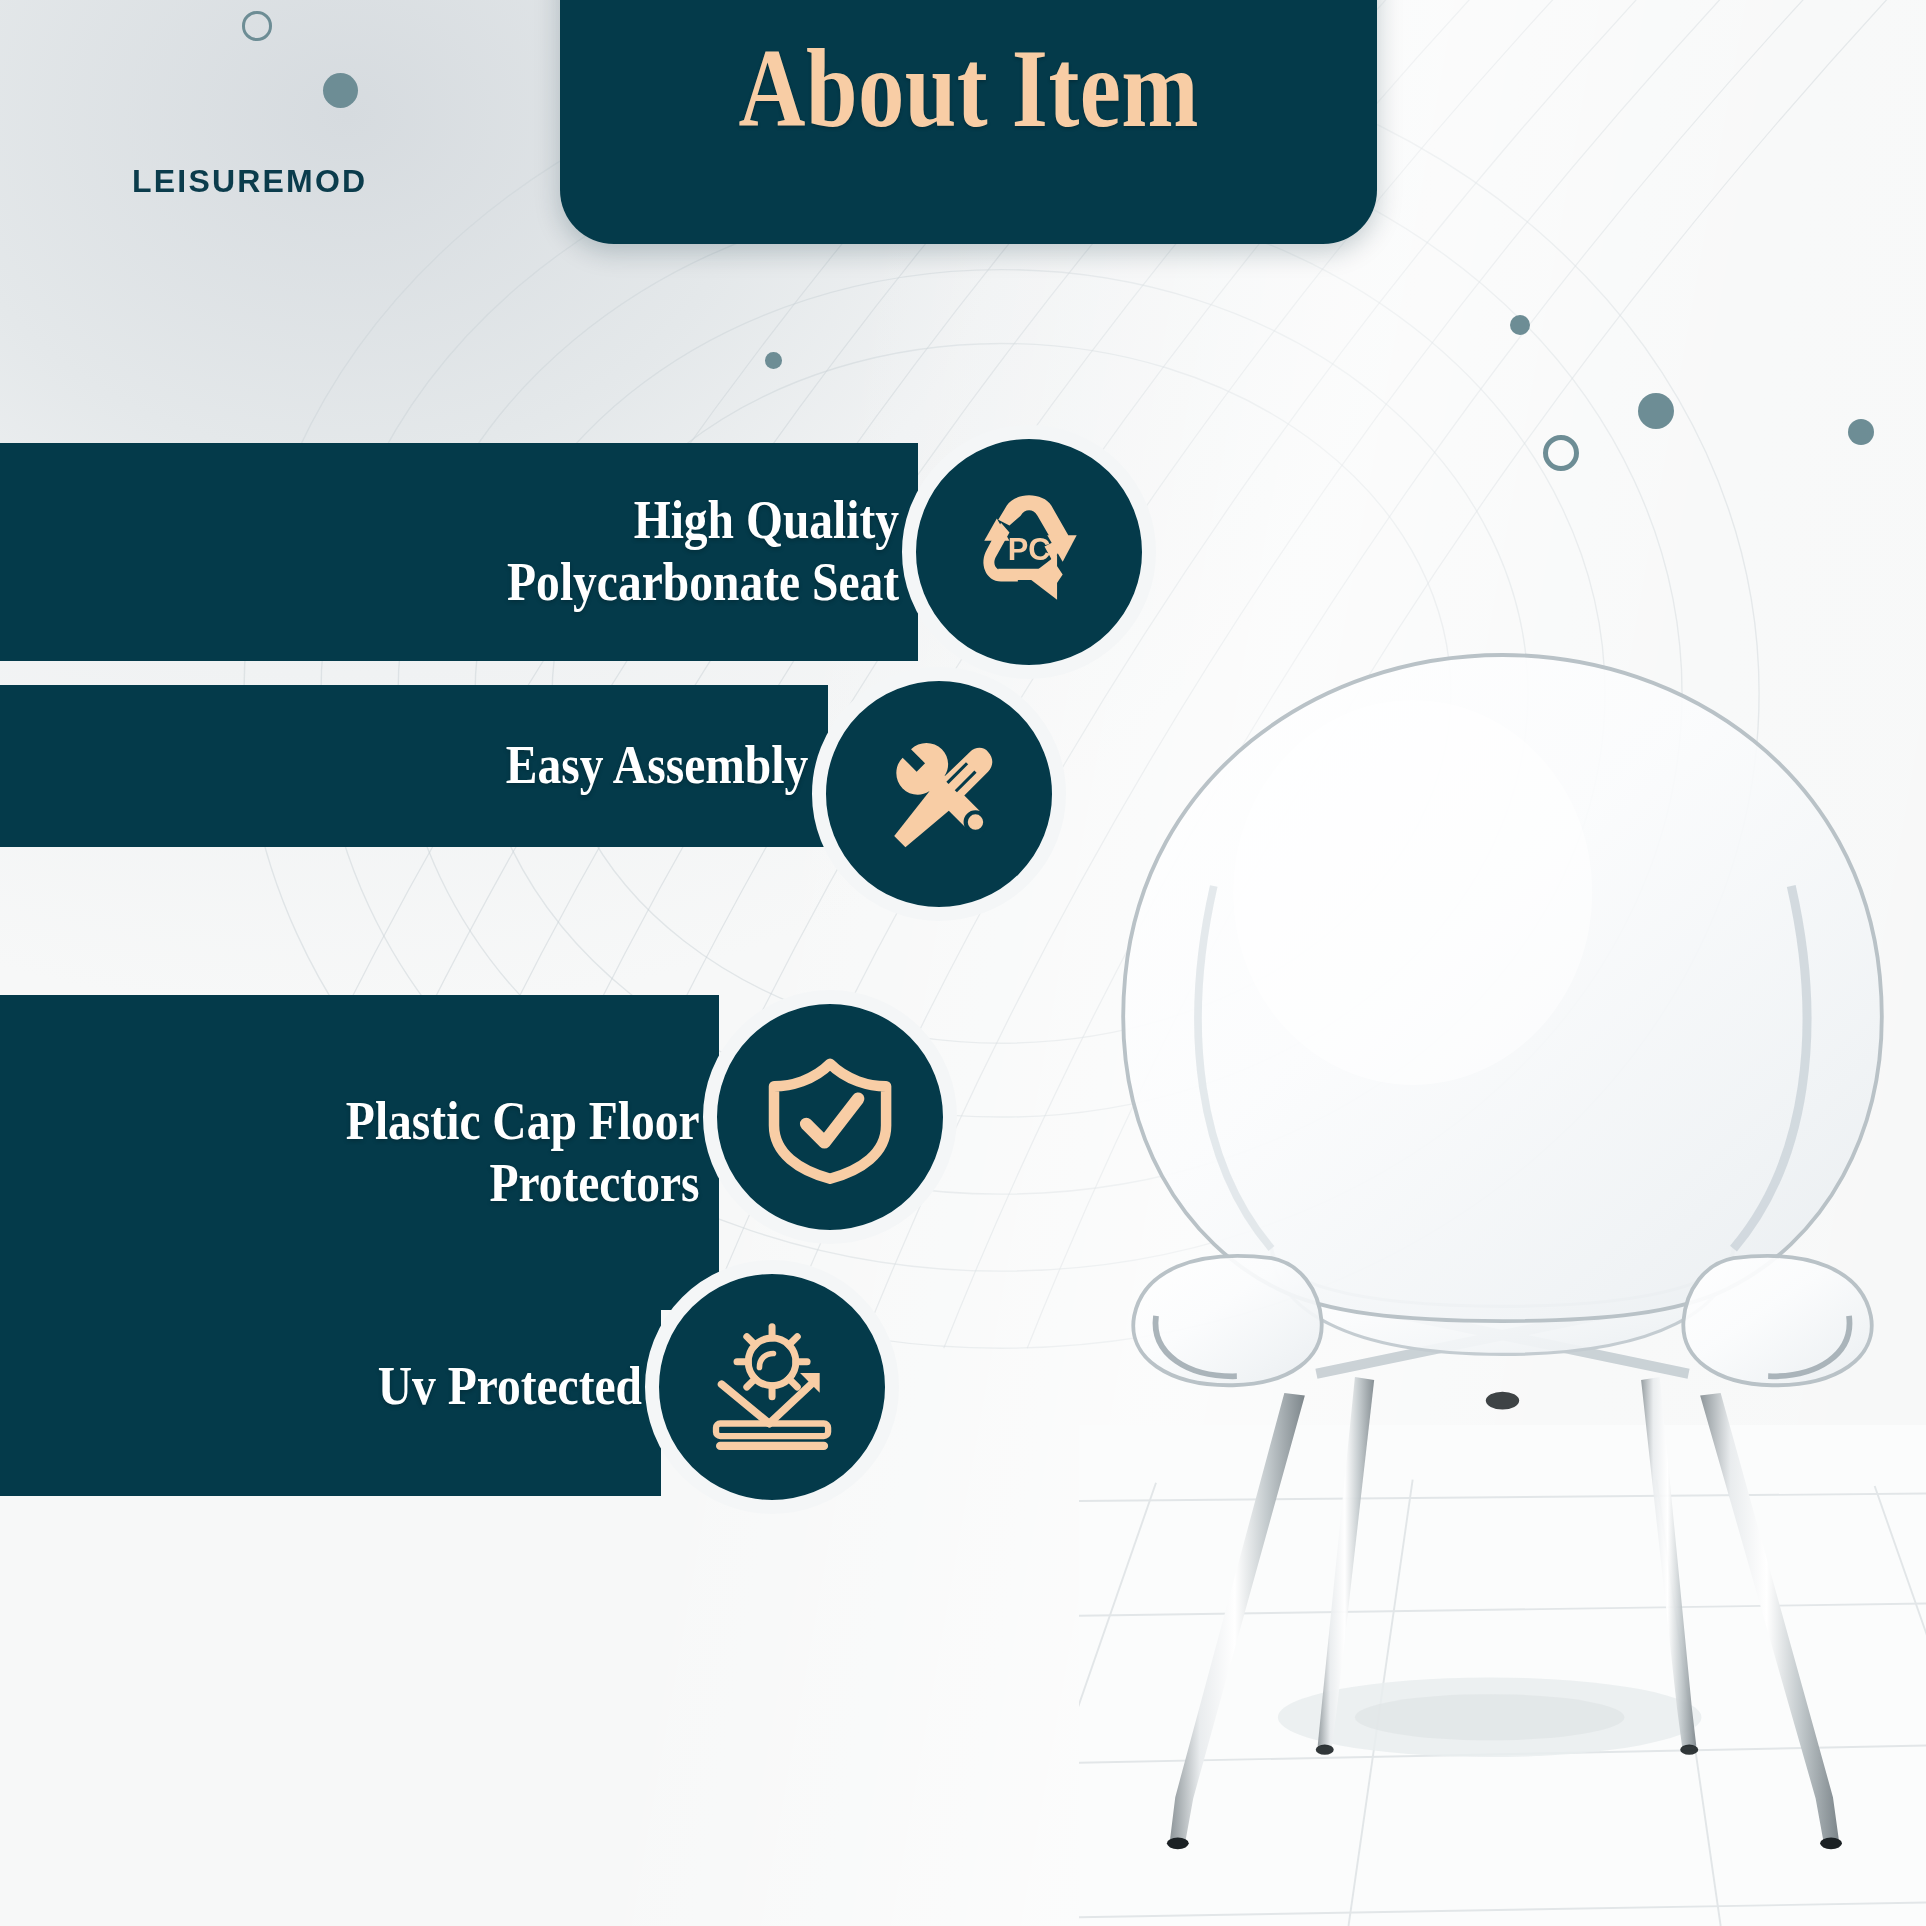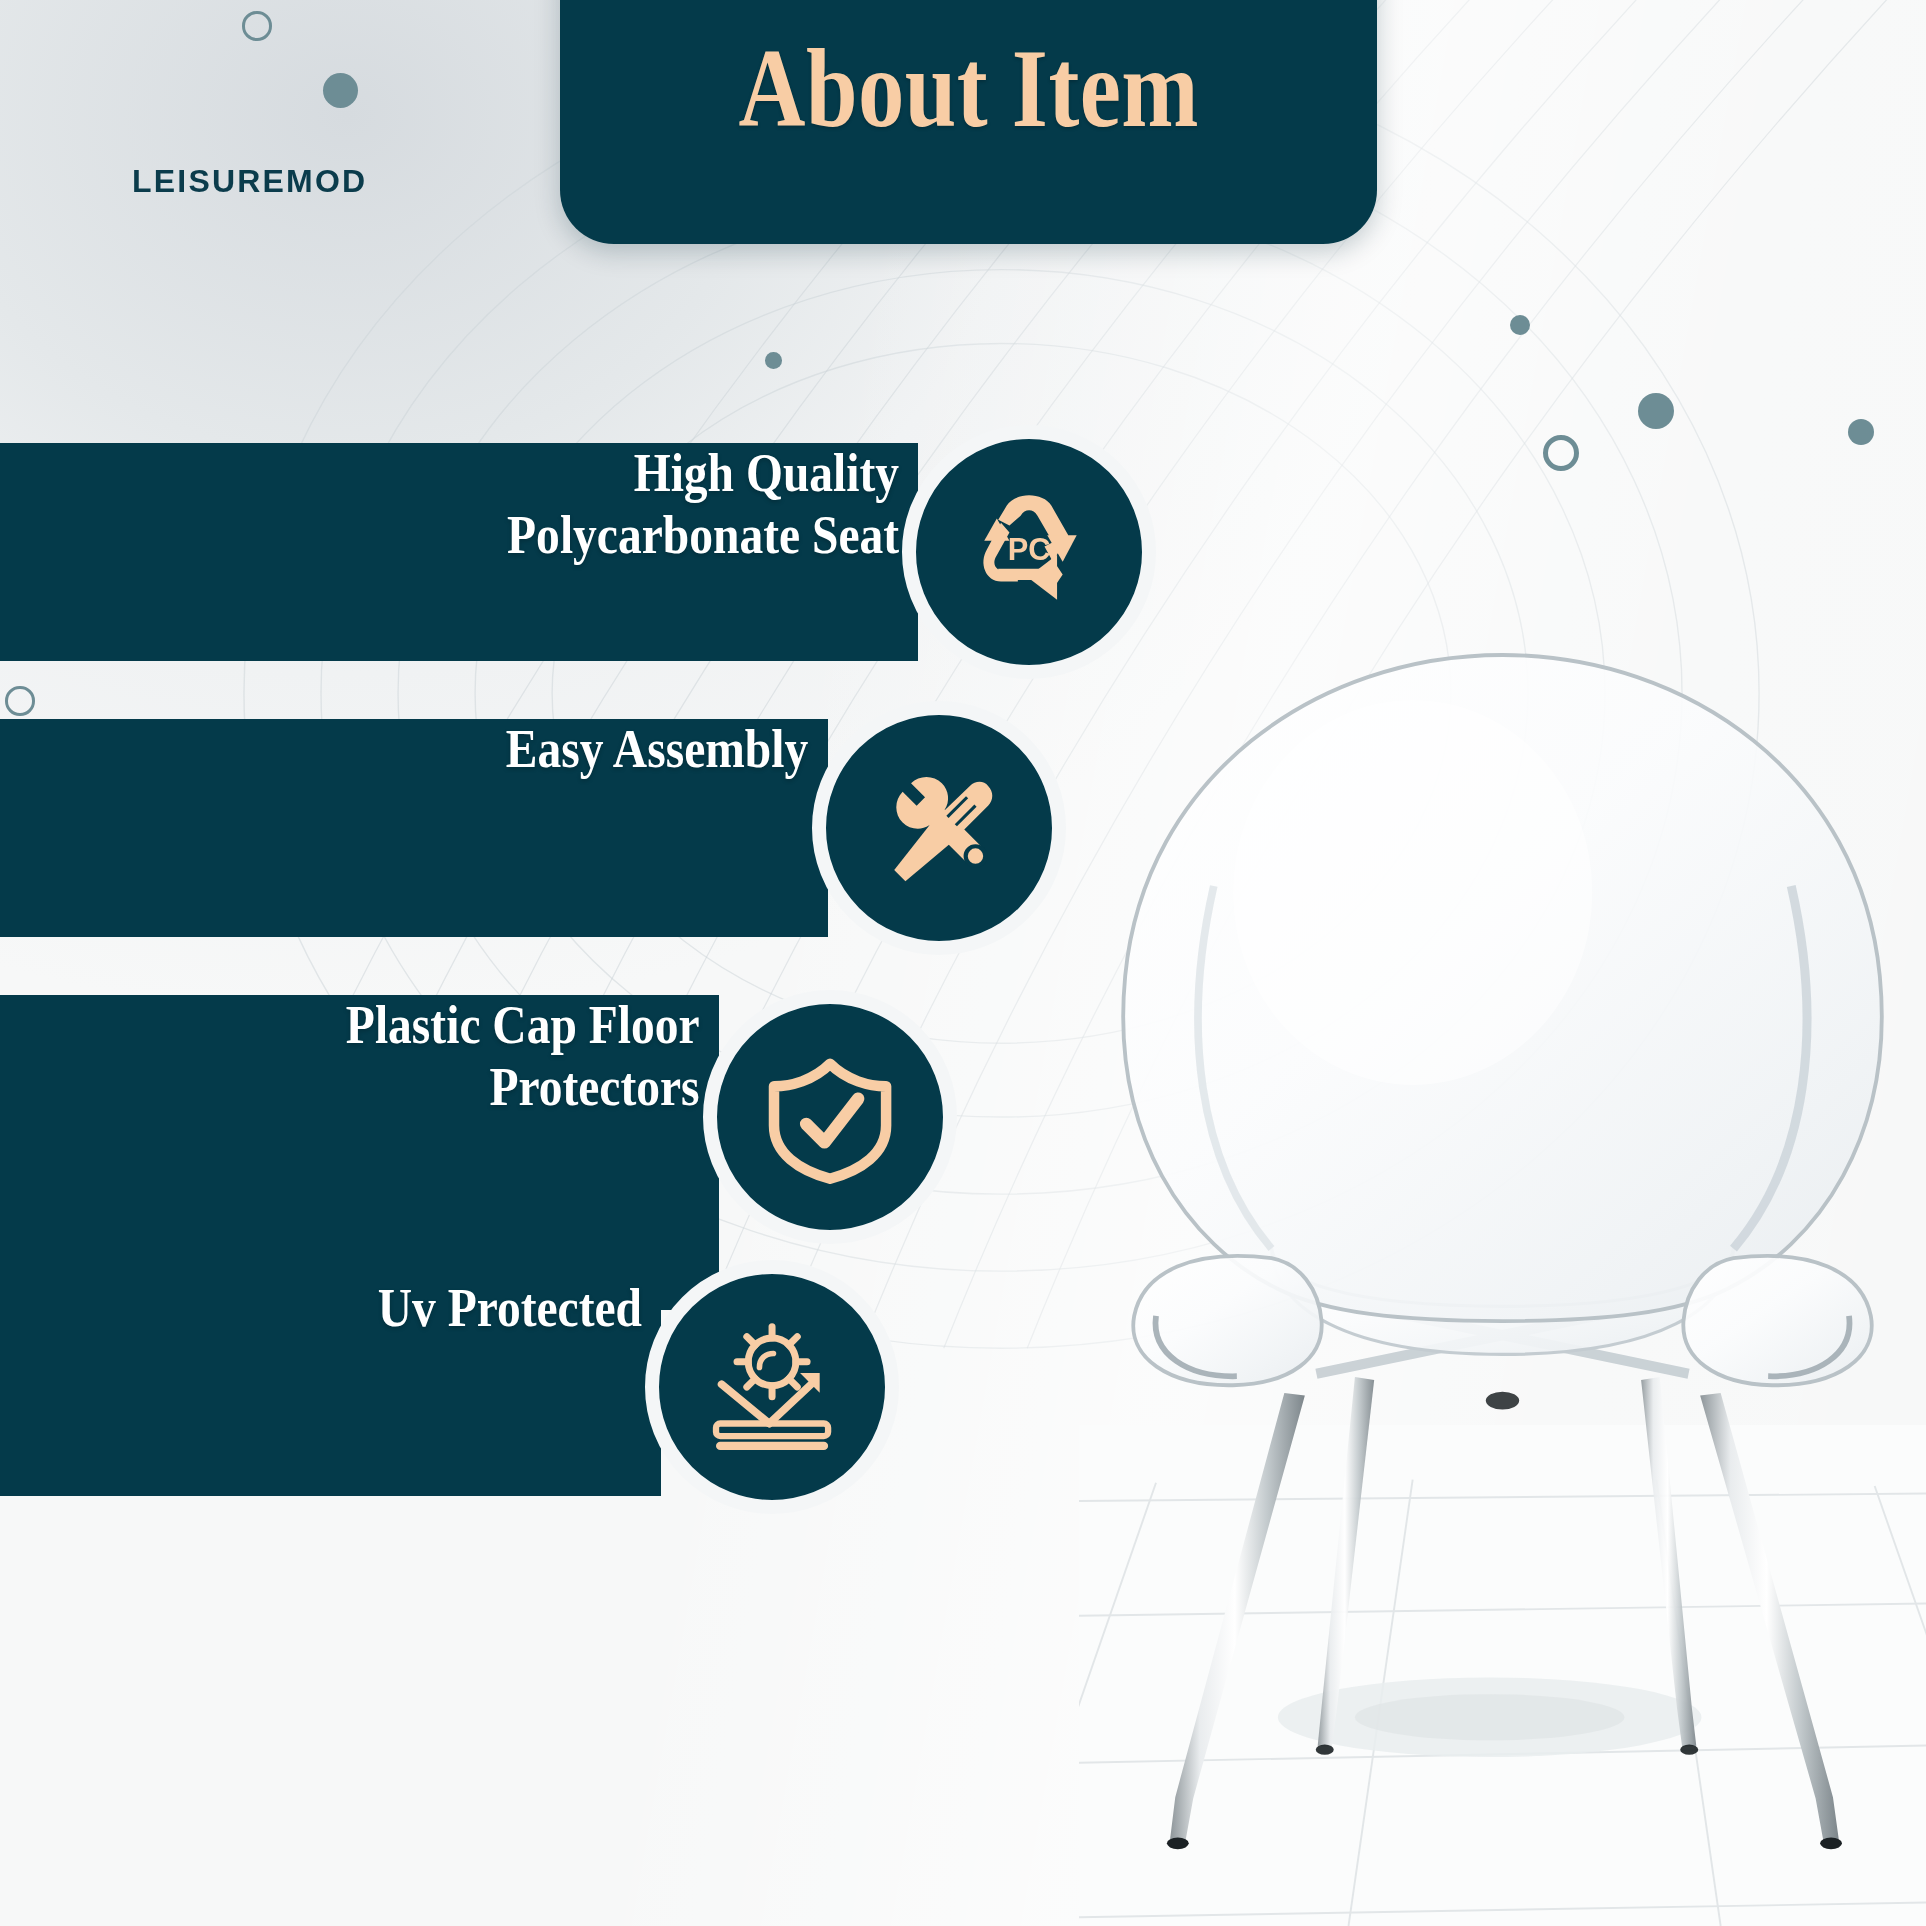--- a/index.html
+++ b/index.html
@@ -72,21 +72,21 @@
 
   
   .feature-row {
     position:absolute; left:0;
     display:flex; align-items:center;
     z-index:14;
   }
   .fr-bar {
     height:100%;
     background:#043a4a;
-    display:flex; justify-content:flex-end;
+    display:flex; align-items:center; justify-content:flex-end;
     padding-right:0;
   }
   .fr-label {
     color:#ffffff;
     font-weight:700;
     font-size:54px;
     line-height:1.14;
     text-align:right;
     transform:scaleX(.88);
     transform-origin:right center;
@@ -272,21 +272,21 @@
         <path d="M18,42 L36,42 L27,26 Z"></path>
 
         <path d="M28,62 L28,70 L66,70 L66,78 L74,66 L66,54 L66,62 Z"></path>
         <path d="M70,52 L70,84 L49,68 Z"></path>
       </g>
       <text x="50" y="56" font-family="Liberation Sans, sans-serif" font-size="22" font-weight="700" fill="#f8cda5" text-anchor="middle">PC</text>
     </svg>
   </div>
 </div>
 
-<div class="feature-row" style="top:719px;height:218px;width:1066px;">
+<div class="feature-row" style="top:685px;height:162px;width:1066px;">
   <div class="fr-bar" style="width:828px;">
     <div class="fr-label">Easy Assembly</div>
   </div>
   <div class="fr-badge" style="left:812px;top:-18px;width:254px;height:254px;">
     <svg viewBox="0 0 100 100">
       <g fill="#f8cda5">
 
         <path d="M24,24 C18,30 18,40 24,46 C29,51 37,52 43,48 L70,75 C73,78 78,78 81,75
                  C84,72 84,67 81,64 L54,37 C58,31 57,23 52,18 C46,12 36,12 30,18 L40,28
                  L34,34 L24,24 Z"></path>

